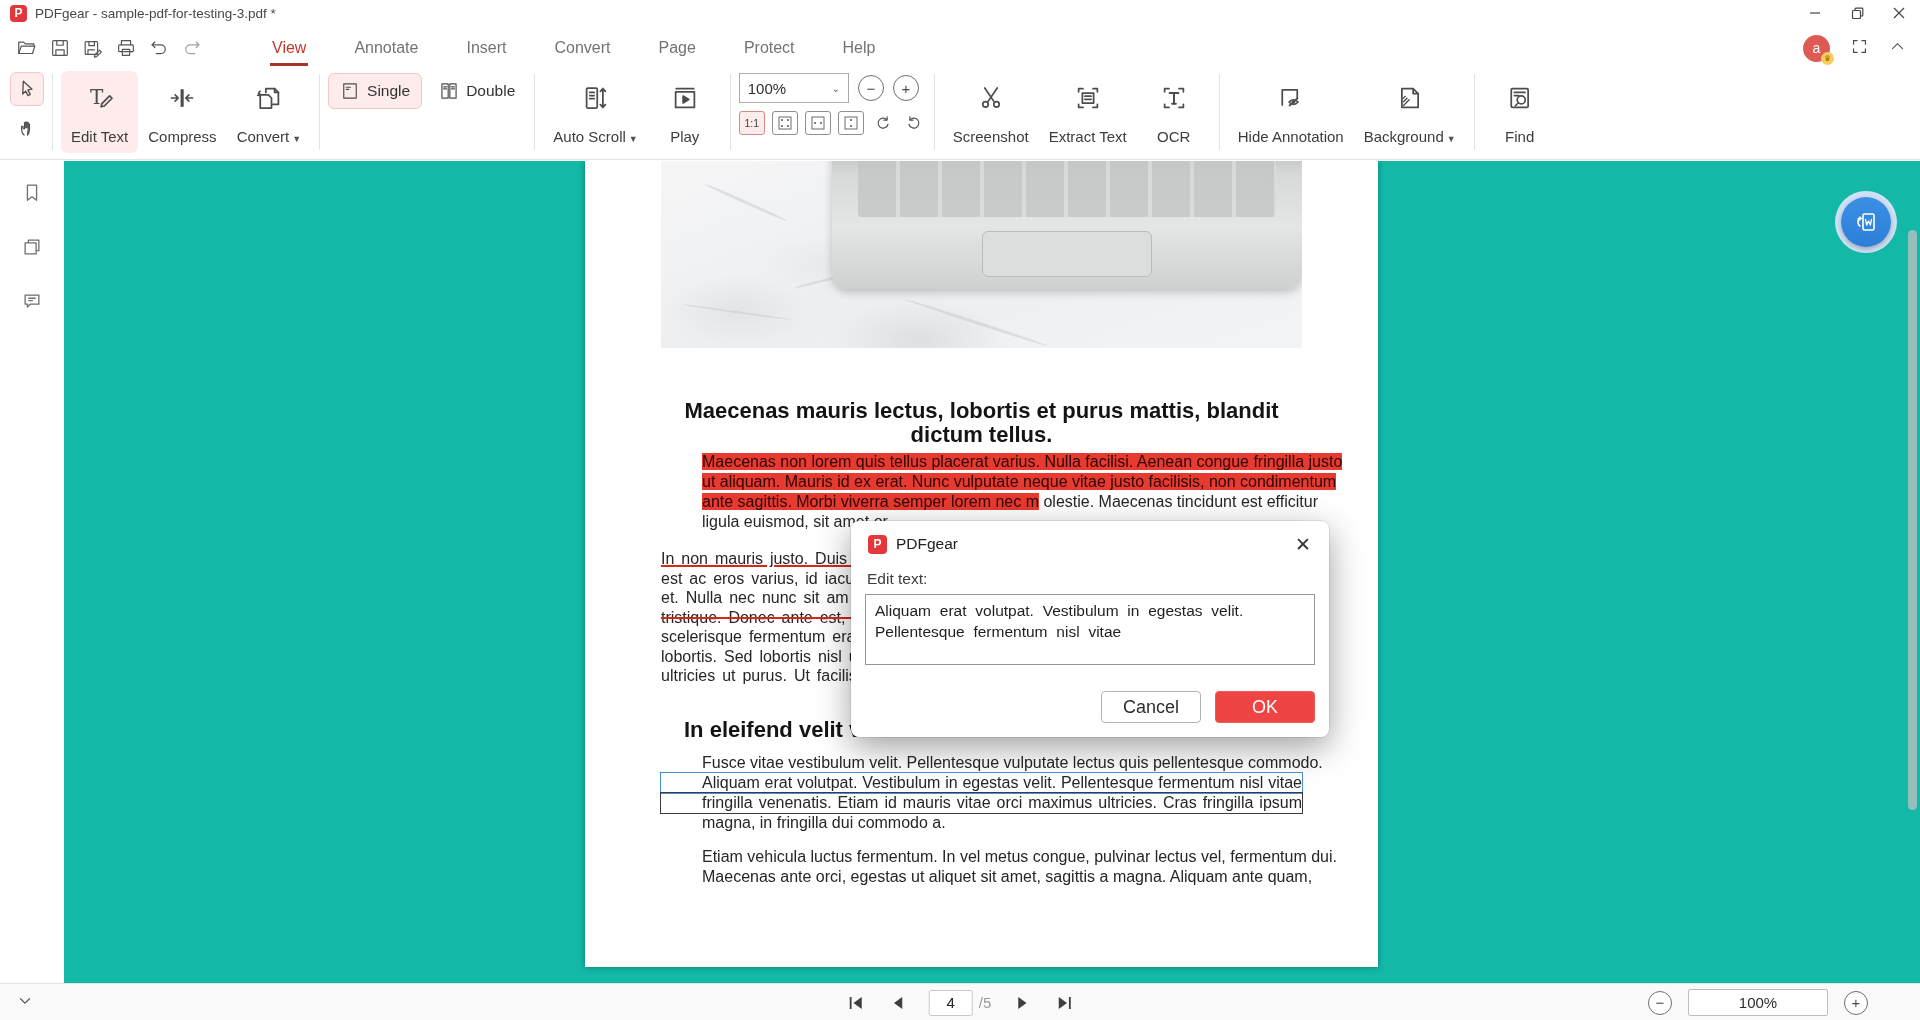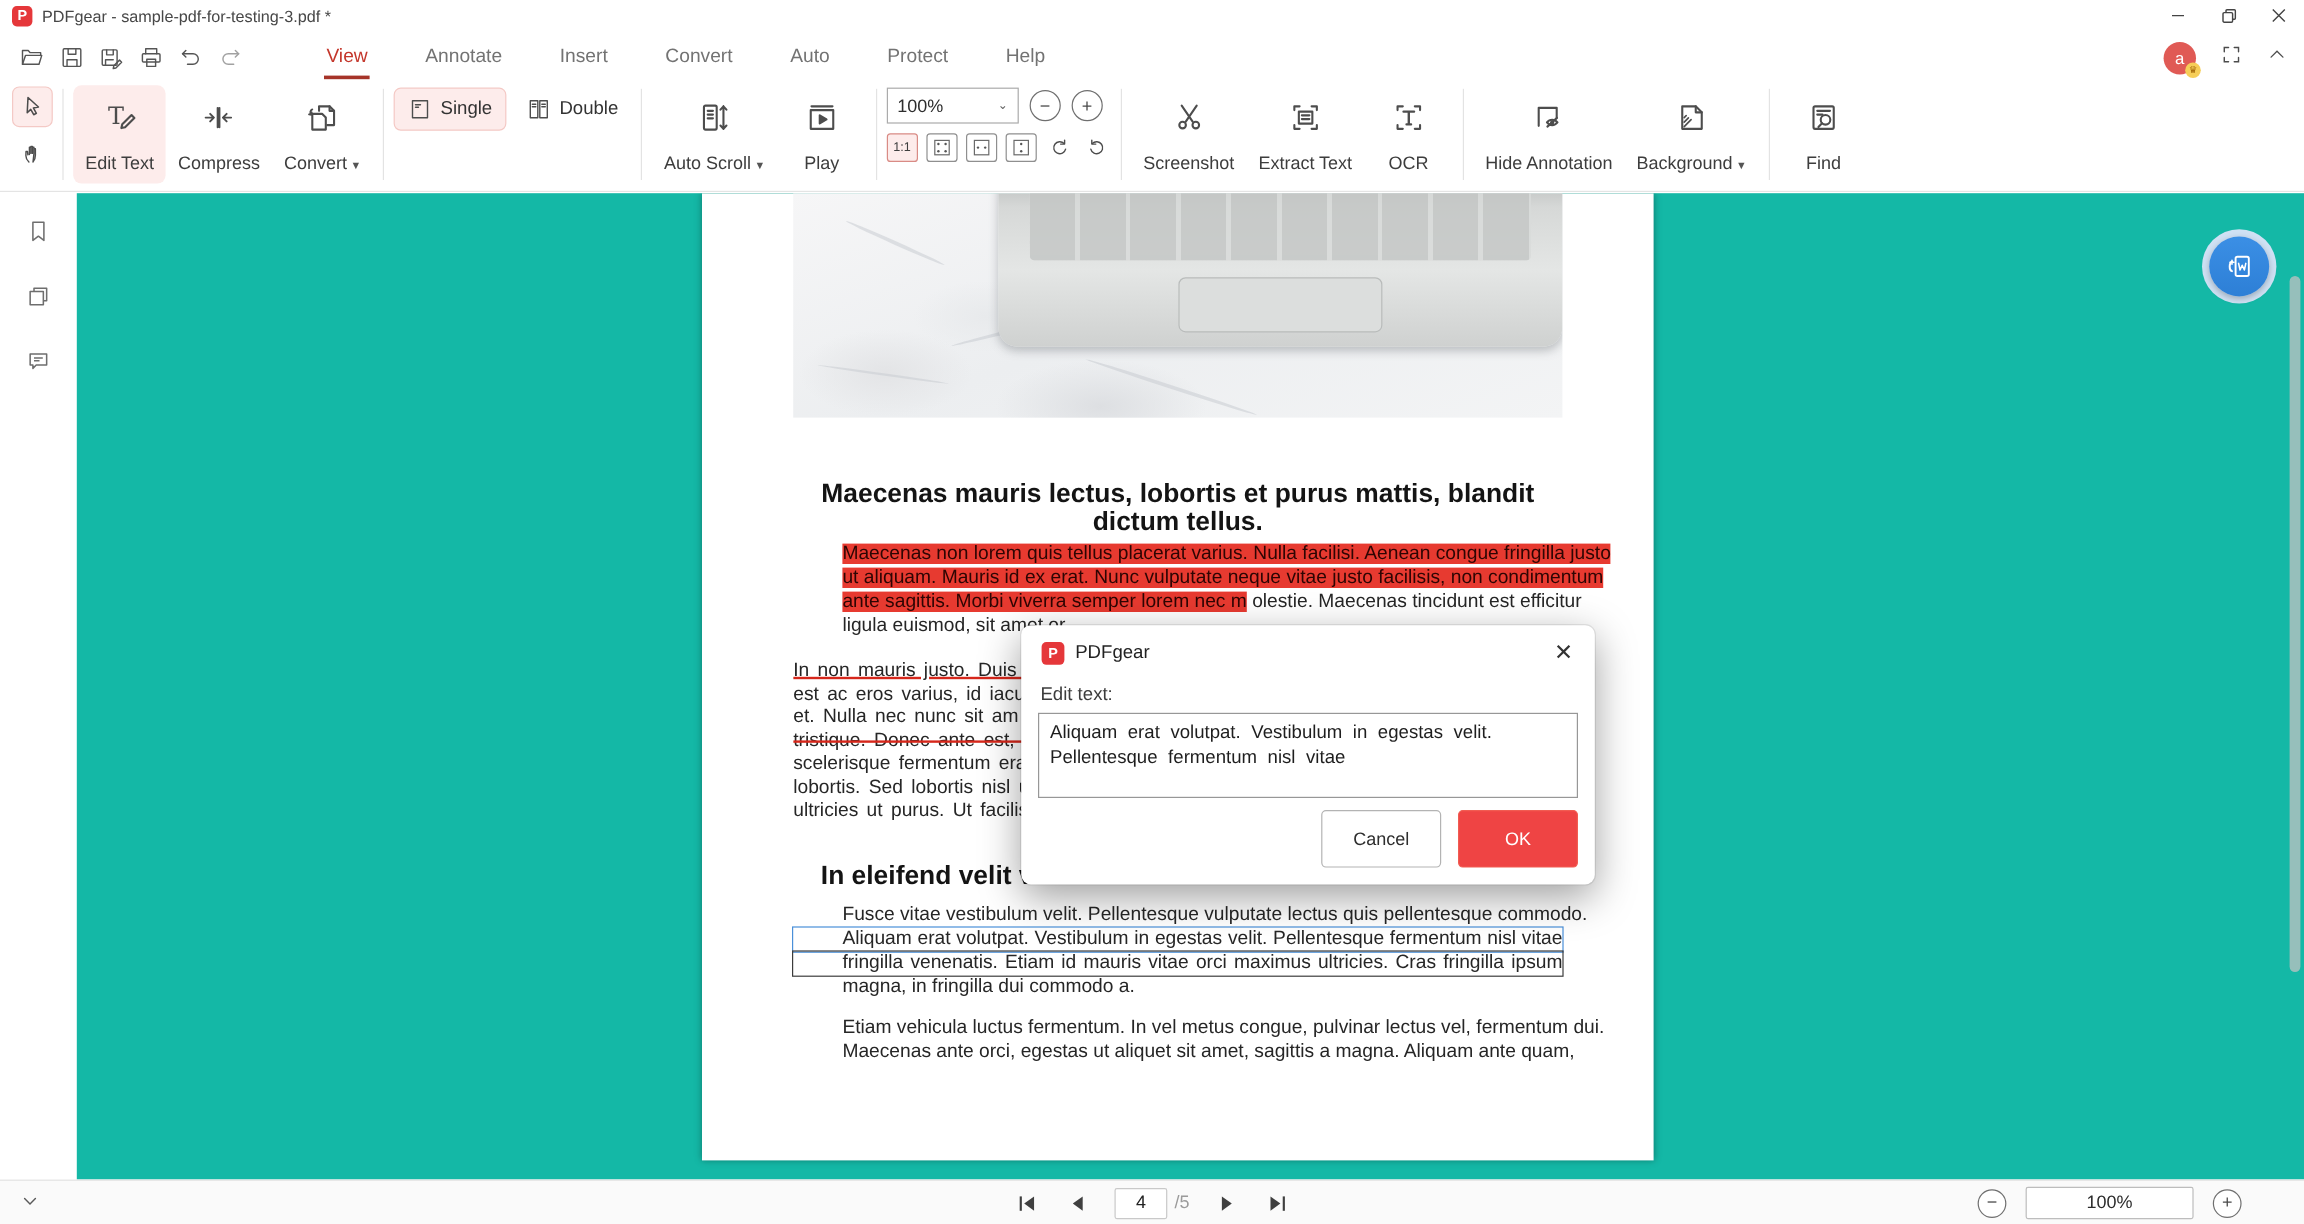--- a/index.html
+++ b/index.html
@@ -103,21 +103,21 @@
   .dlg-head { display:flex; align-items:center; height:36px; padding:10px 14px 0 17px; }
   .dlg-logo { width:19px; height:19px; border-radius:4px; background:#e5373a; color:#fff; font-weight:bold; font-size:12px;
               display:flex; align-items:center; justify-content:center; }
   .dlg-title { margin-left:9px; font-size:15.5px; color:#222; }
   .dlg-close { margin-left:auto; font-size:19px; color:#333; line-height:1; padding:2px 4px; }
   .dlg-label { margin:13px 0 6px 16px; font-size:15.5px; color:#3c3c3c; }
   .dlg-textarea { margin:0 14px; width:450px; height:71px; border:1px solid #979797; padding:5px 9px; font-size:15.5px;
                   color:#1e1e1e; line-height:21px; word-spacing:4.5px; overflow:hidden;
                   font-family:"Liberation Sans",sans-serif; }
   .dlg-btns { position:absolute; right:14px; bottom:14px; display:flex; gap:14px; }
-  .btn { width:100px; height:48px; border-radius:4px; font-size:15px; display:flex; align-items:center; justify-content:center; }
+  .btn { width:100px; height:32px; border-radius:4px; font-size:18px; display:flex; align-items:center; justify-content:center; }
   .btn-cancel { background:#fff; border:1px solid #b3b3b3; color:#2e2e2e; }
   .btn-ok { background:#ef4444; border:1px solid #f15c52; color:#fff; }
 
   
   .floatbtn { position:absolute; left:1835px; top:191px; width:62px; height:62px; border-radius:50%;
               background:#cfe1f4; display:flex; align-items:center; justify-content:center; z-index:40; }
   .floatbtn .inner { width:50px; height:50px; border-radius:50%; background:linear-gradient(180deg,#3b8fe5,#2d7fd6);
               display:flex; align-items:center; justify-content:center; box-shadow:0 2px 5px rgba(0,0,0,.25); }
   .floatbtn svg { stroke:#fff; fill:none; stroke-width:1.6; stroke-linecap:round; stroke-linejoin:round; }
 
@@ -204,21 +204,21 @@
             <path d="M16.5 5.5l3 3-3 3"></path>
             <path d="M19.5 8.5H10a4.8 4.8 0 0 0 0 9.6h5"></path>
           </svg>
         </div>
     </div>
     <div class="menus">
       <div class="menu-item active">View</div>
       <div class="menu-item">Annotate</div>
       <div class="menu-item">Insert</div>
       <div class="menu-item">Convert</div>
-      <div class="menu-item">Auto</div>
+      <div class="menu-item">Page</div>
       <div class="menu-item">Protect</div>
       <div class="menu-item">Help</div>
     </div>
     <div class="acct">
       <div class="avatar">
           <span>a</span>
         <span class="crown">♛</span>
       </div>
       <div><svg width="19" height="19" viewBox="0 0 24 24">
             <path d="M4.5 9V4.5H9M15 4.5h4.5V9M19.5 15v4.5H15M9 19.5H4.5V15"></path>

